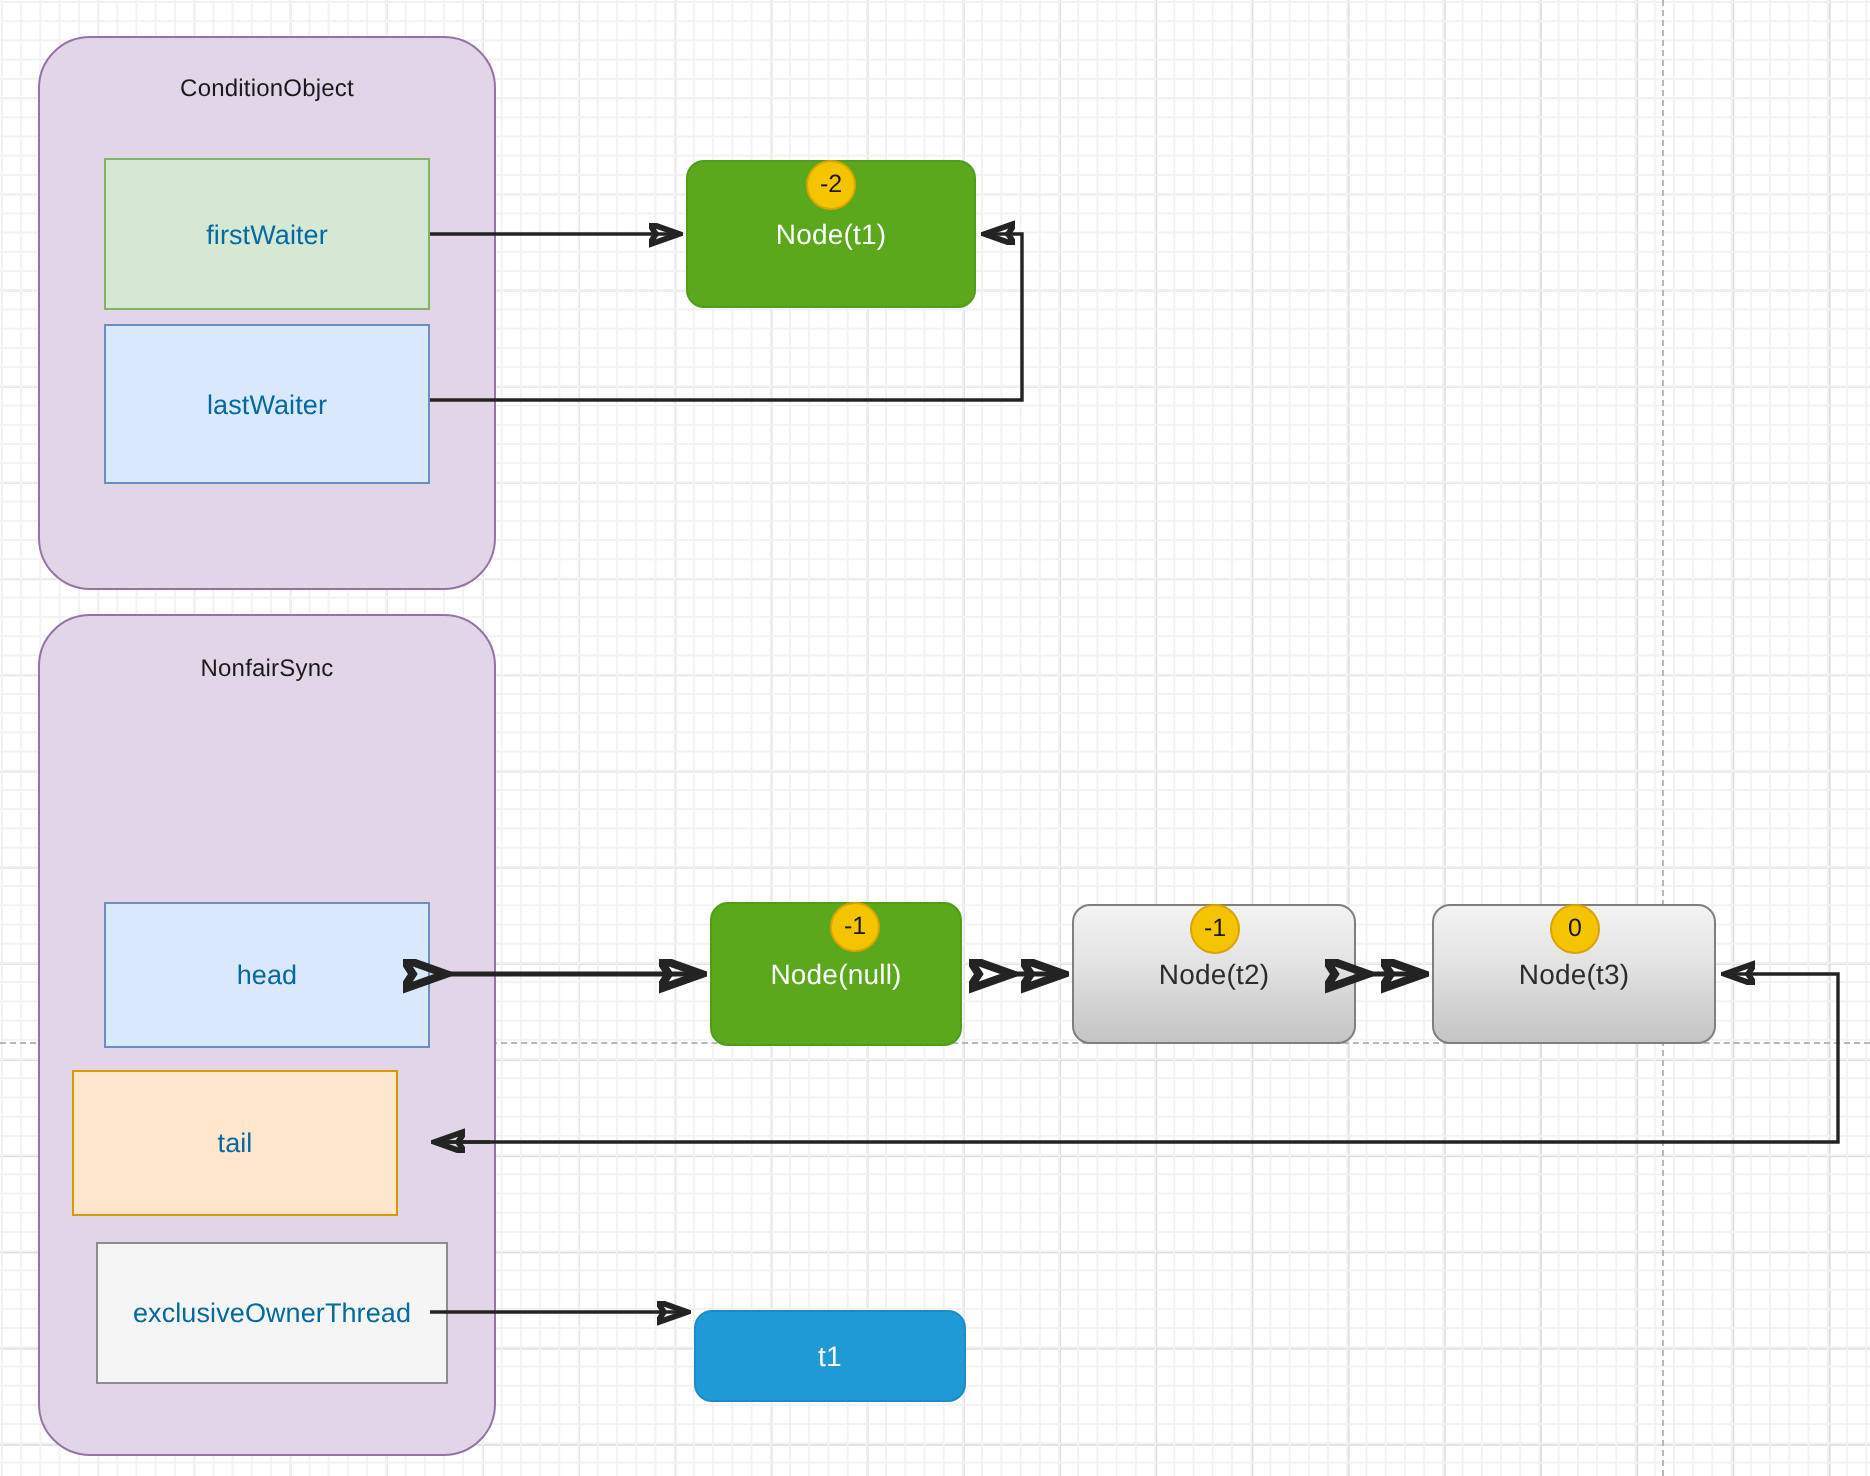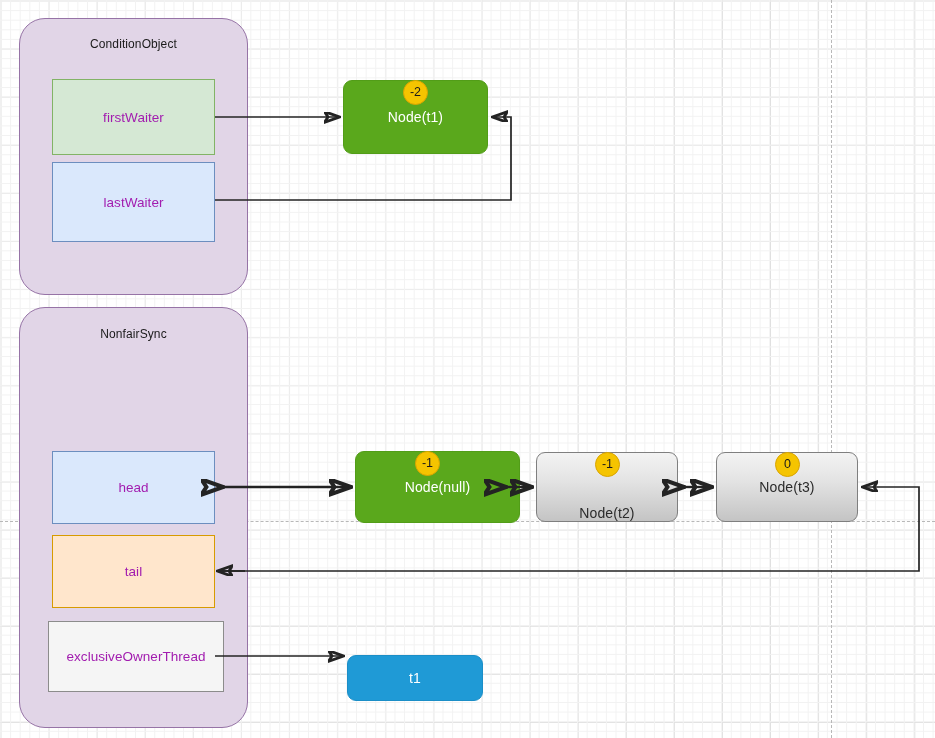--- a/index.html
+++ b/index.html
@@ -62,21 +62,21 @@
   }
 
   
   .field {
     position: absolute;
     box-sizing: border-box;
     display: flex;
     align-items: center;
     justify-content: center;
     font-size: 13.5px;
-    color: #a21caf;
+    color: #0369a1;
     letter-spacing: 0.05px;
     white-space: nowrap;
   }
   .field.green  { background: #d5e8d4; border: 1.3px solid #82b366; }
   .field.blue   { background: #dae8fc; border: 1.3px solid #6c8ebf; }
   .field.orange { background: #ffe6cc; border: 1.3px solid #d79b00; }
   .field.plain  { background: #f5f5f5; border: 1.3px solid #8c8c8c; }
 
   
   .node {
@@ -160,38 +160,38 @@
   <div class="field blue" style="left:52px; top:162px; width:163px; height:80px;">
     <span>lastWaiter</span>
   </div>
 
   <div class="group" style="left:19px; top:307px; width:229px; height:421px;">
     <div class="group-title" style="top:19px;">NonfairSync</div>
   </div>
   <div class="field blue" style="left:52px; top:451px; width:163px; height:73px;">
     <span>head</span>
   </div>
-  <div class="field orange" style="left:52px; top:535px; width:163px; height:73px;">
+  <div class="field orange" style="left:36px; top:535px; width:163px; height:73px;">
     <span>tail</span>
   </div>
   <div class="field plain" style="left:48px; top:621px; width:176px; height:71px;">
     <span>exclusiveOwnerThread</span>
   </div>
 
   <div class="node green" style="left:343px; top:80px; width:145px; height:74px;">
     <span class="node-label">Node(t1)</span>
   </div>
   <div class="badge" style="left:403px; top:80px;">-2</div>
 
-  <div class="node green" style="left:355px; top:451px; width:165px; height:72px;">
+  <div class="node green" style="left:355px; top:451px; width:126px; height:72px;">
     <span class="node-label">Node(null)</span>
   </div>
   <div class="badge" style="left:415px; top:451px;">-1</div>
 
-  <div class="node grey" style="left:536px; top:452px; width:142px; height:70px;align-items:flex-end;">
+  <div class="node grey" style="left:536px; top:452px; width:142px; height:70px;">
     <span class="node-label">Node(t2)</span>
   </div>
   <div class="badge" style="left:595px; top:452px;">-1</div>
 
   <div class="node grey" style="left:716px; top:452px; width:142px; height:70px;">
     <span class="node-label">Node(t3)</span>
   </div>
   <div class="badge" style="left:775px; top:452px;">0</div>
 
   <div class="node cyan" style="left:347px; top:633px; width:136px; height:46px;">

